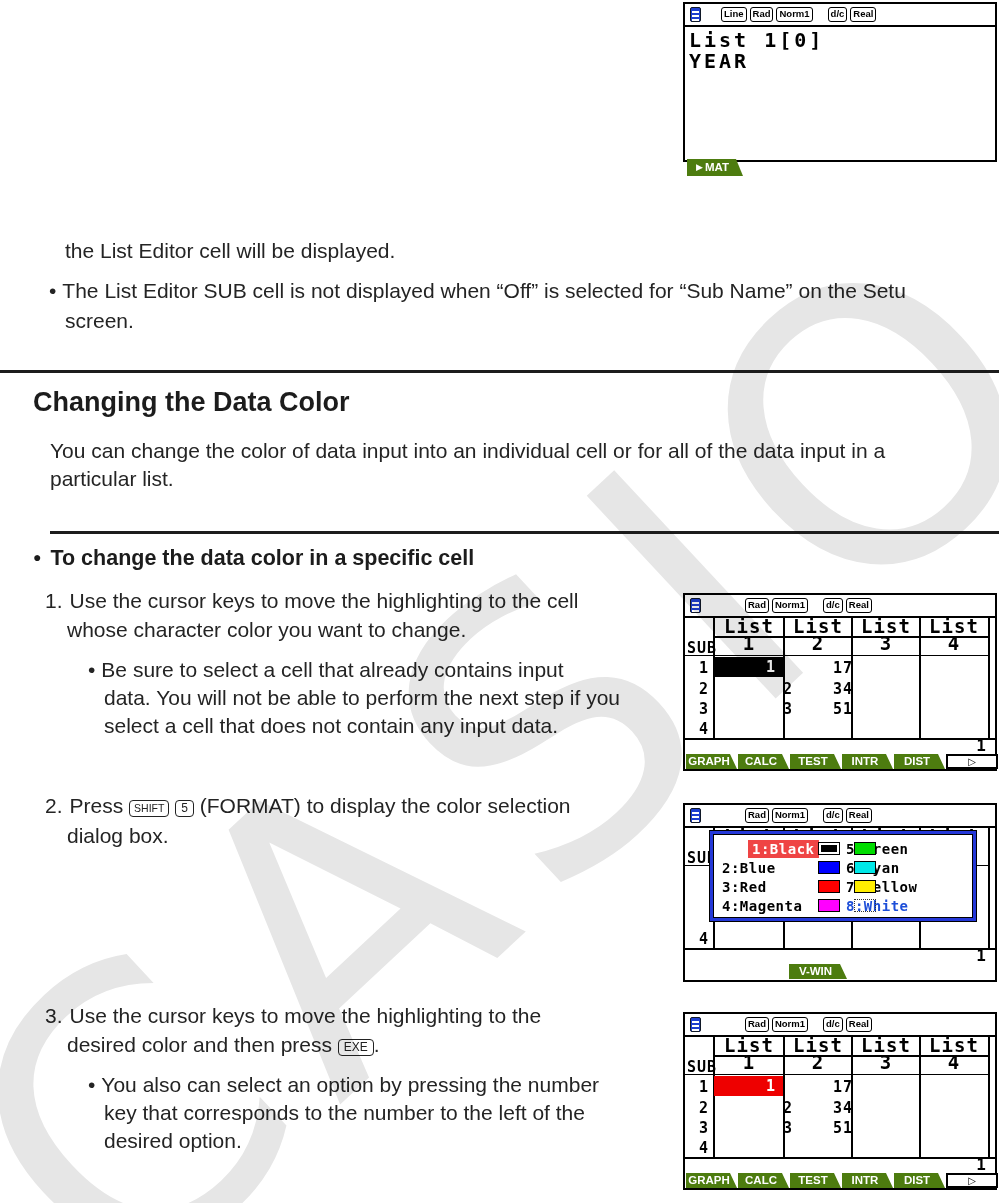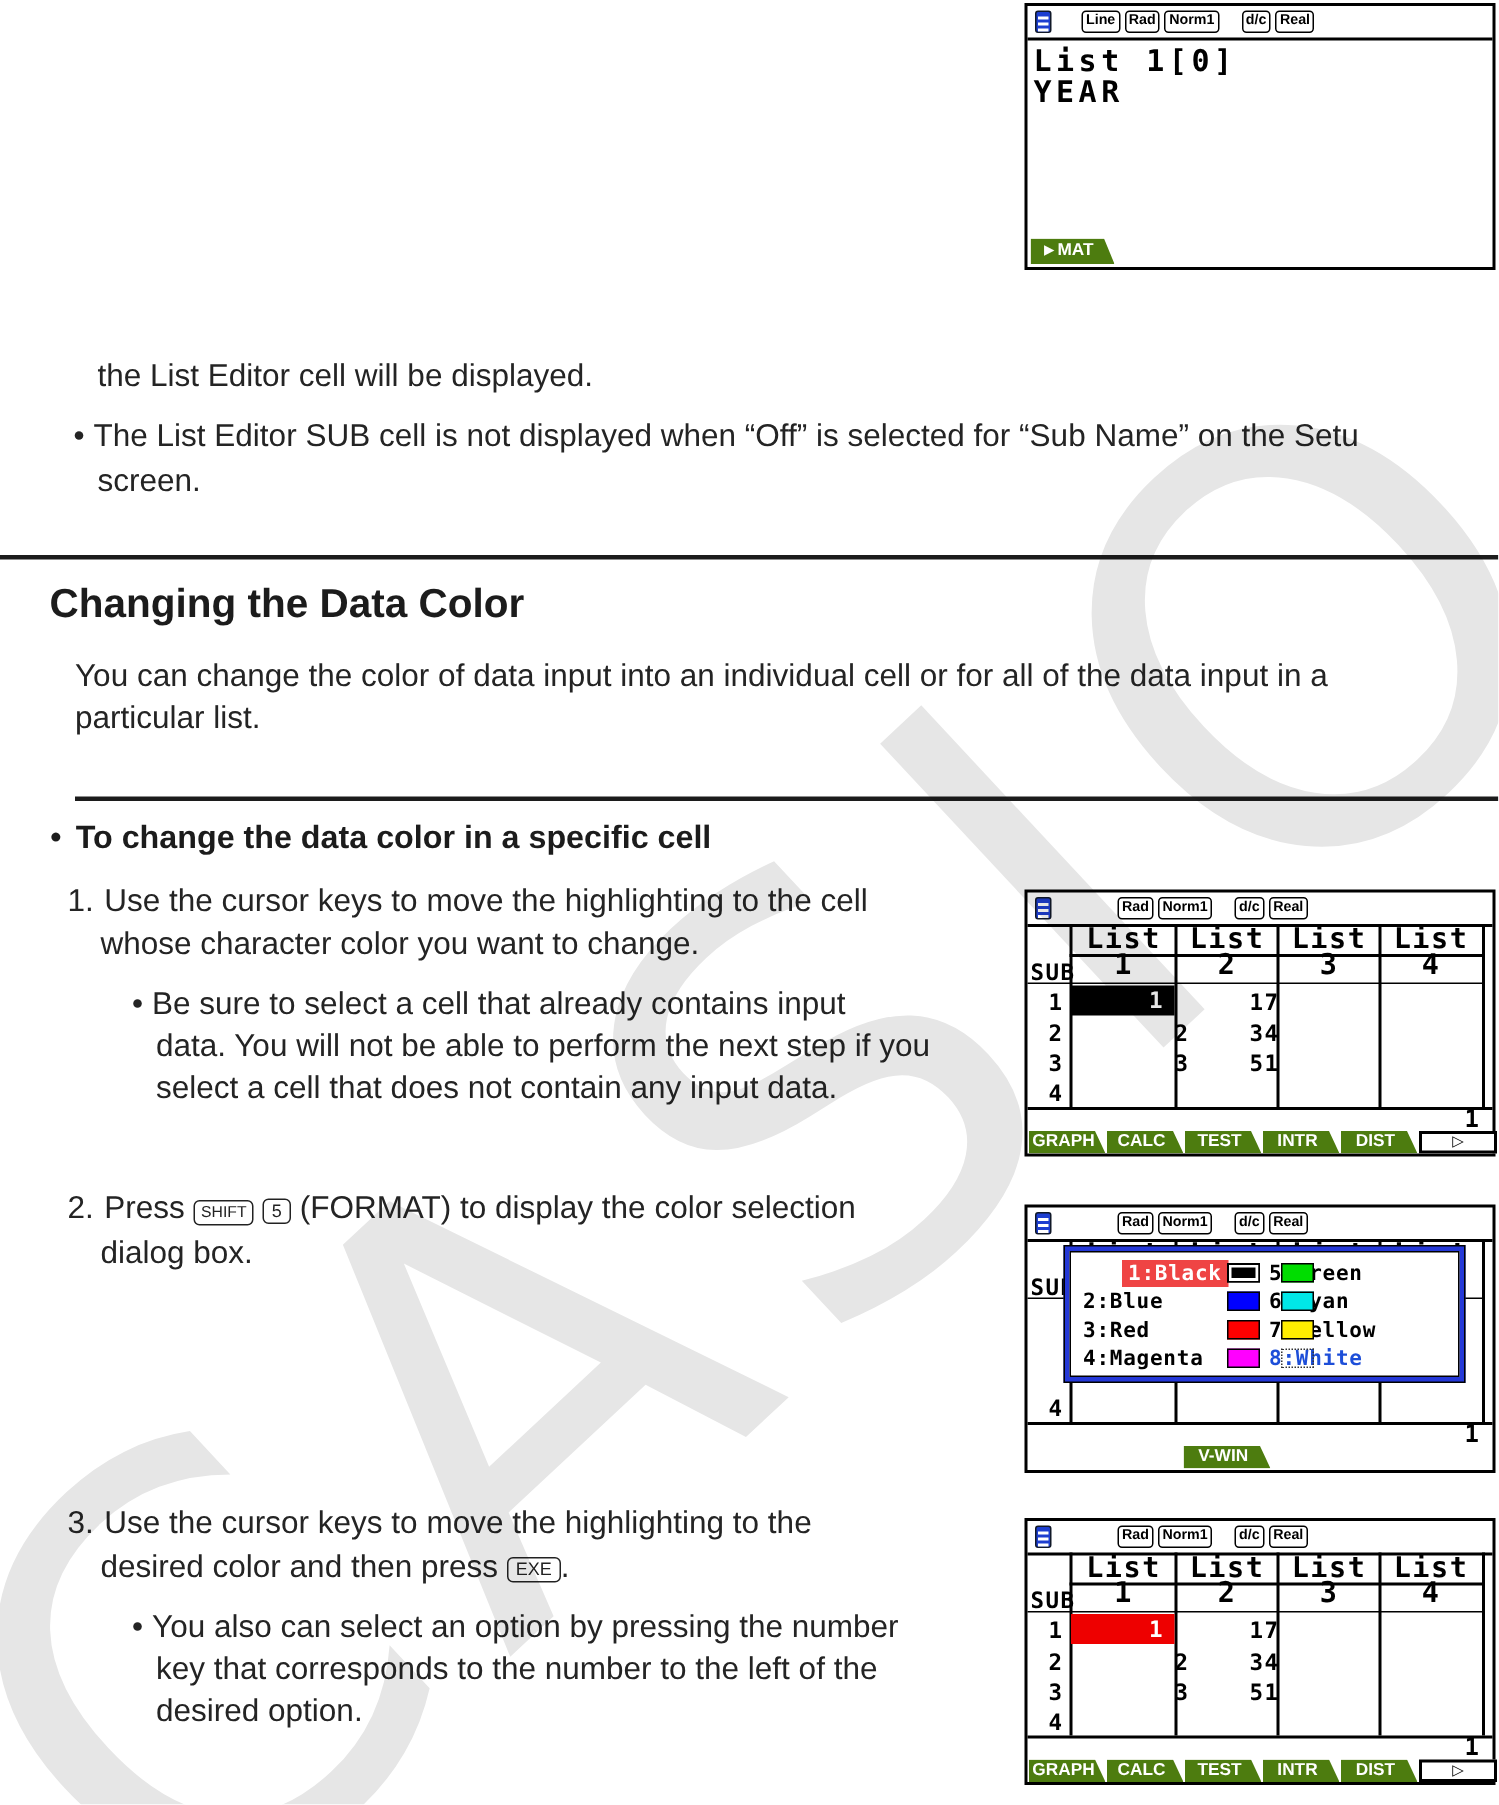--- a/index.html
+++ b/index.html
@@ -63,21 +63,21 @@
   
   .watermark{position:absolute;left:-71px;top:1101px;transform:rotate(-43deg);transform-origin:0 0;
        font-family:"DejaVu Sans",sans-serif;font-size:380px;letter-spacing:30px;line-height:0.8;
        color:#e6e6e6;mix-blend-mode:multiply;z-index:30;pointer-events:none;white-space:nowrap;}
 </style>
 </head>
 <body>
 
 <div class="page">
 
-  <div class="scr" style="top:2px;height:178px">
+  <div class="scr" style="top:2px;height:160px">
     <div class="battery" style="background: rgb(29, 62, 208);">
         <i style="top:3px"></i>
         <i style="top:7px"></i>
         <i style="top:11px"></i>
       </div>
     <div class="badges" style="left:36px">
       <span>Line</span>
       <span>Rad</span>
       <span>Norm1</span>
       <span class="gap">d/c</span>

